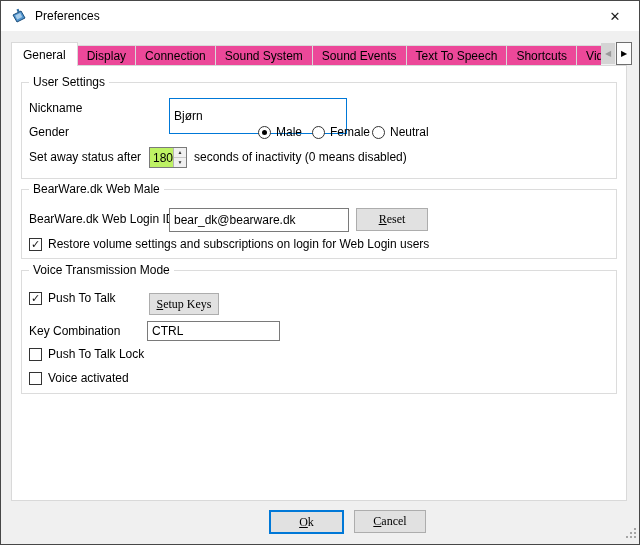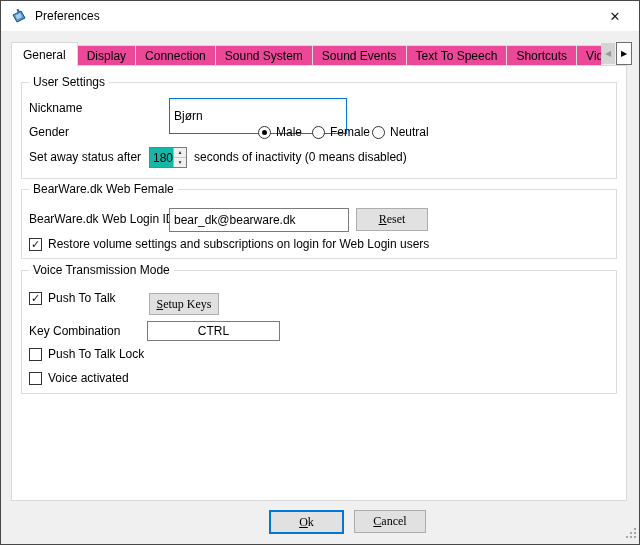--- a/index.html
+++ b/index.html
@@ -50,21 +50,21 @@
   .btn.default{border:2px solid #0078d7;}
   .mn{text-decoration:underline;}
   .checkbox{position:absolute;width:13px;height:13px;background:#fff;border:1px solid #333;
     display:flex;align-items:center;justify-content:center;z-index:2;}
   .checkbox .check{font-size:11px;line-height:1;color:#111;margin-top:-1px;}
   .radio{position:absolute;width:13px;height:13px;border:1px solid #333;border-radius:50%;
     background:#fff;display:flex;align-items:center;justify-content:center;z-index:2;}
   .radio .dot{width:5px;height:5px;border-radius:50%;background:#000;display:none;}
   .radio.selected .dot{display:block;}
   
-  .spinbox{position:absolute;left:148px;top:146px;width:38px;height:21px;background:#14b8a6;
+  .spinbox{position:absolute;left:148px;top:146px;width:38px;height:21px;background:#bef264;
     border:1px solid #7a7a7a;display:flex;z-index:2;}
   .spin-value{flex:1;padding-left:3px;display:flex;align-items:center;font-size:12px;}
   .spin-buttons{width:15px;border-left:1px solid #b5b5b5;display:flex;flex-direction:column;background:#f0f0f0;}
   .spin-up,.spin-down{flex:1;display:flex;align-items:center;justify-content:center;
     font-size:5px;color:#333;line-height:1;}
   .spin-up{border-bottom:1px solid #c8c8c8;}
   
   .grip{position:absolute;right:3px;bottom:3px;width:13px;height:13px;z-index:6;}
   .grip i{position:absolute;width:2px;height:2px;background:#a5a5a5;}
 </style>
@@ -130,21 +130,21 @@
           <span>▲</span>
         </div>
       <div class="spin-down">
           <span>▼</span>
         </div>
     </div>
   </div>
   <span class="lbl" style="left:193px;top:150px;">seconds of inactivity (0 means disabled)</span>
 
   <div class="group" id="group-weblogin">
-    <span class="group-label">BearWare.dk Web Female</span>
+    <span class="group-label">BearWare.dk Web Male</span>
   </div>
   <span class="lbl" style="left:28px;top:212px;">BearWare.dk Web Login ID</span>
   <input class="textbox" style="left: 168px; top: 207px; width: 180px; height: 24px;" value="bear_dk@bearware.dk">
   <button class="btn" style="left:355px;top:207px;width:72px;height:23px;">
     <span><span class="mn">R</span><span>eset</span></span>
   </button>
   <span class="checkbox" style="left:28px;top:237px;">
     <span class="check">✓</span>
   </span>
   <span class="lbl" style="left:47px;top:237px;">Restore volume settings and subscriptions on login for Web Login users</span>
@@ -153,21 +153,21 @@
     <span class="group-label">Voice Transmission Mode</span>
   </div>
   <span class="checkbox" style="left:28px;top:291px;">
     <span class="check">✓</span>
   </span>
   <span class="lbl" style="left:47px;top:291px;">Push To Talk</span>
   <button class="btn" style="left:148px;top:292px;width:70px;height:22px;">
     <span><span class="mn">S</span><span>etup Keys</span></span>
   </button>
   <span class="lbl" style="left:28px;top:324px;">Key Combination</span>
-  <input class="textbox" style="left: 146px; top: 320px; width: 133px; height: 20px; text-align: center;" value="CTRL">
+  <input class="textbox" style="left: 146px; top: 320px; width: 133px; height: 20px;" value="CTRL">
   <span class="checkbox" style="left:28px;top:347px;"></span>
   <span class="lbl" style="left:47px;top:347px;">Push To Talk Lock</span>
   <span class="checkbox" style="left:28px;top:371px;"></span>
   <span class="lbl" style="left:47px;top:371px;">Voice activated</span>
 
   <button class="btn default" style="left:268px;top:509px;width:75px;height:24px;">
     <span><span class="mn">O</span><span>k</span></span>
   </button>
   <button class="btn" style="left:353px;top:509px;width:72px;height:23px;">
     <span><span class="mn">C</span><span>ancel</span></span>

